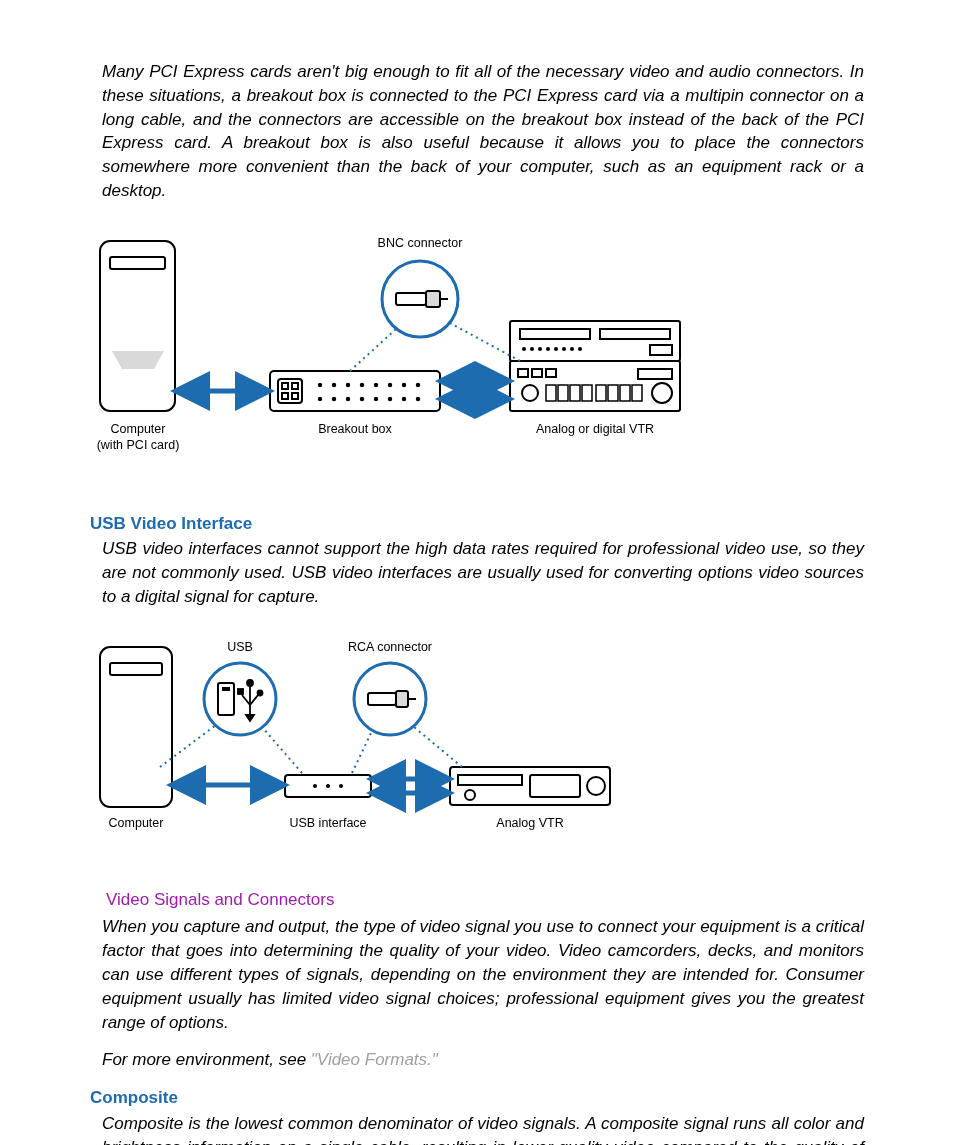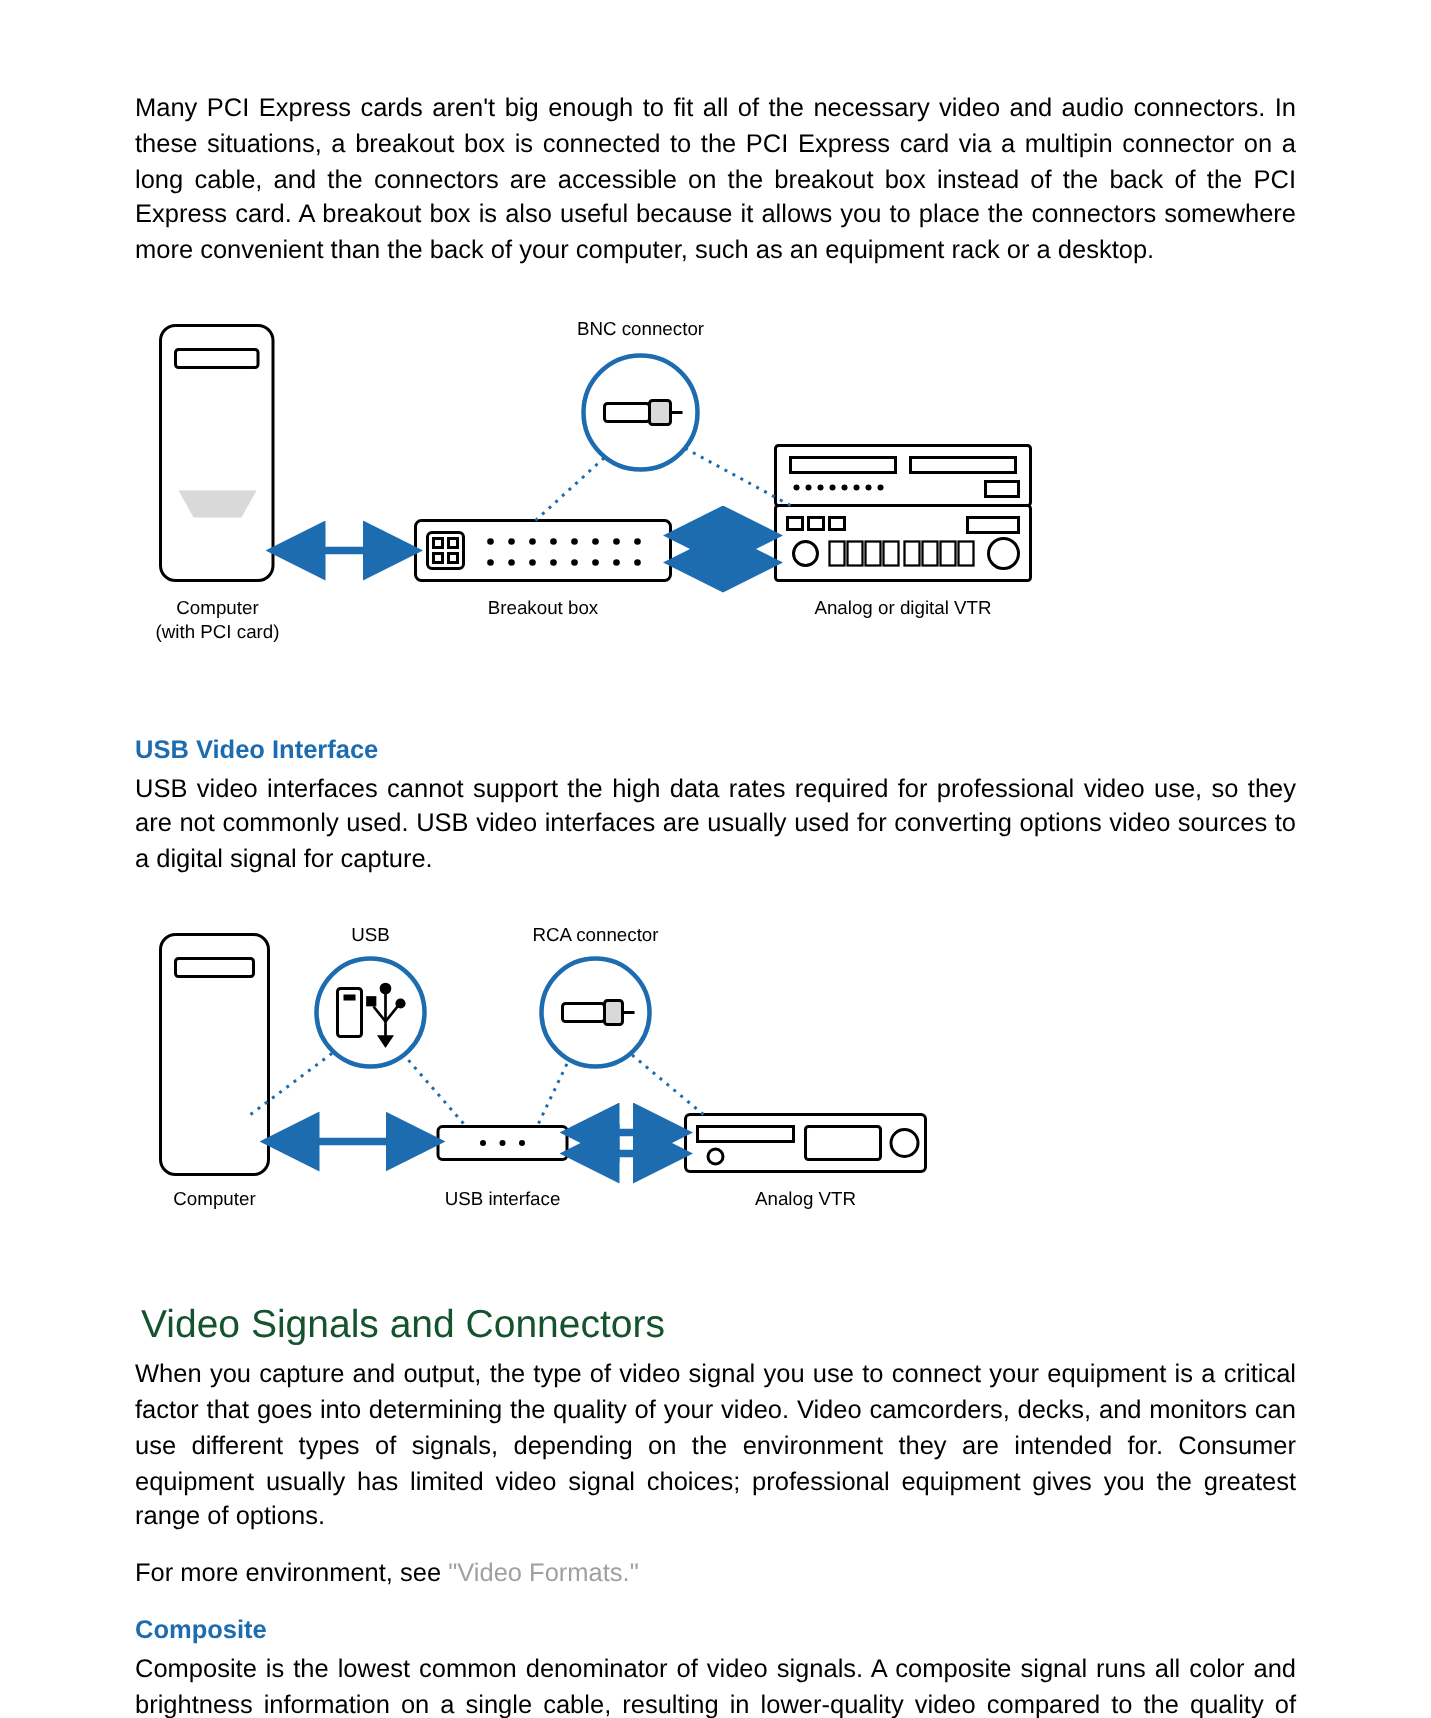--- a/index.html
+++ b/index.html
@@ -6,24 +6,24 @@
     font-family: "Myriad Pro", "Segoe UI", "Helvetica Neue", Arial, sans-serif;
     font-size: 17px;
     line-height: 1.4;
     color: #000;
     margin: 0;
     padding: 60px 90px 40px 90px;
     background: #fff;
     width: 954px;
     box-sizing: border-box;
   }
-  p { margin: 0 0 14px 0; text-align: justify; }
-  .diagram { margin: 18px 0 24px 0; text-align: center; }
+  p { margin: 0 0 14px 12px; text-align: justify; font-style: italic; }
+  .diagram { margin: 18px 0 24px 0; }
   .h3 { color: #1e6cb0; font-weight: 600; margin: 4px 0 2px 0; font-size: 17px; }
-  .h2 { color: #14532d; font-weight: 400; font-size: 26px; margin: 24px 0 4px 4px; }
+  .h2 { color: #a21caf; font-weight: 400; font-size: 17px; margin: 24px 0 4px 16px; }
   .greylink { color: #9fa0a0; }
 </style>
 </head>
 <body>
 
 <p>Many PCI Express cards aren't big enough to fit all of the necessary video and audio connectors. In these situations, a breakout box is connected to the PCI Express card via a multipin connector on a long cable, and the connectors are accessible on the breakout box instead of the back of the PCI Express card. A breakout box is also useful because it allows you to place the connectors somewhere more convenient than the back of your computer, such as an equipment rack or a desktop.</p>
 
 <div class="diagram">
 <svg viewBox="0 0 760 260" width="760" height="260" font-family="inherit">
   <defs>

